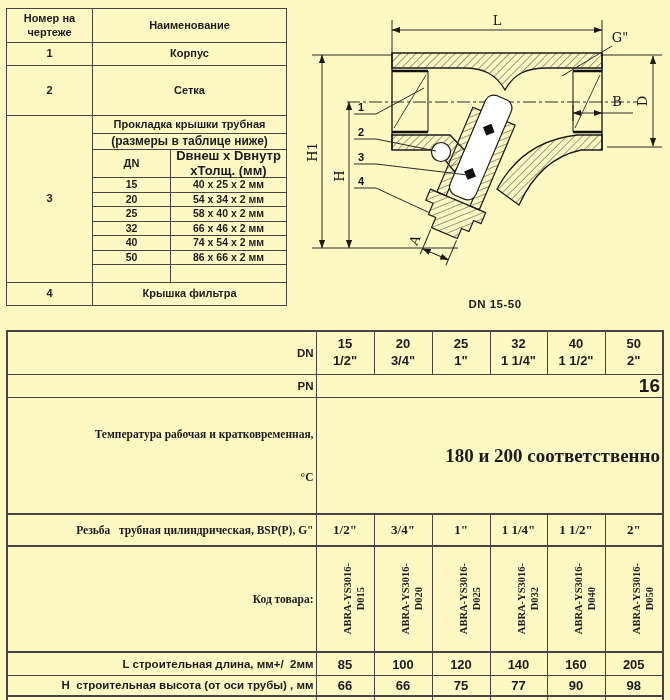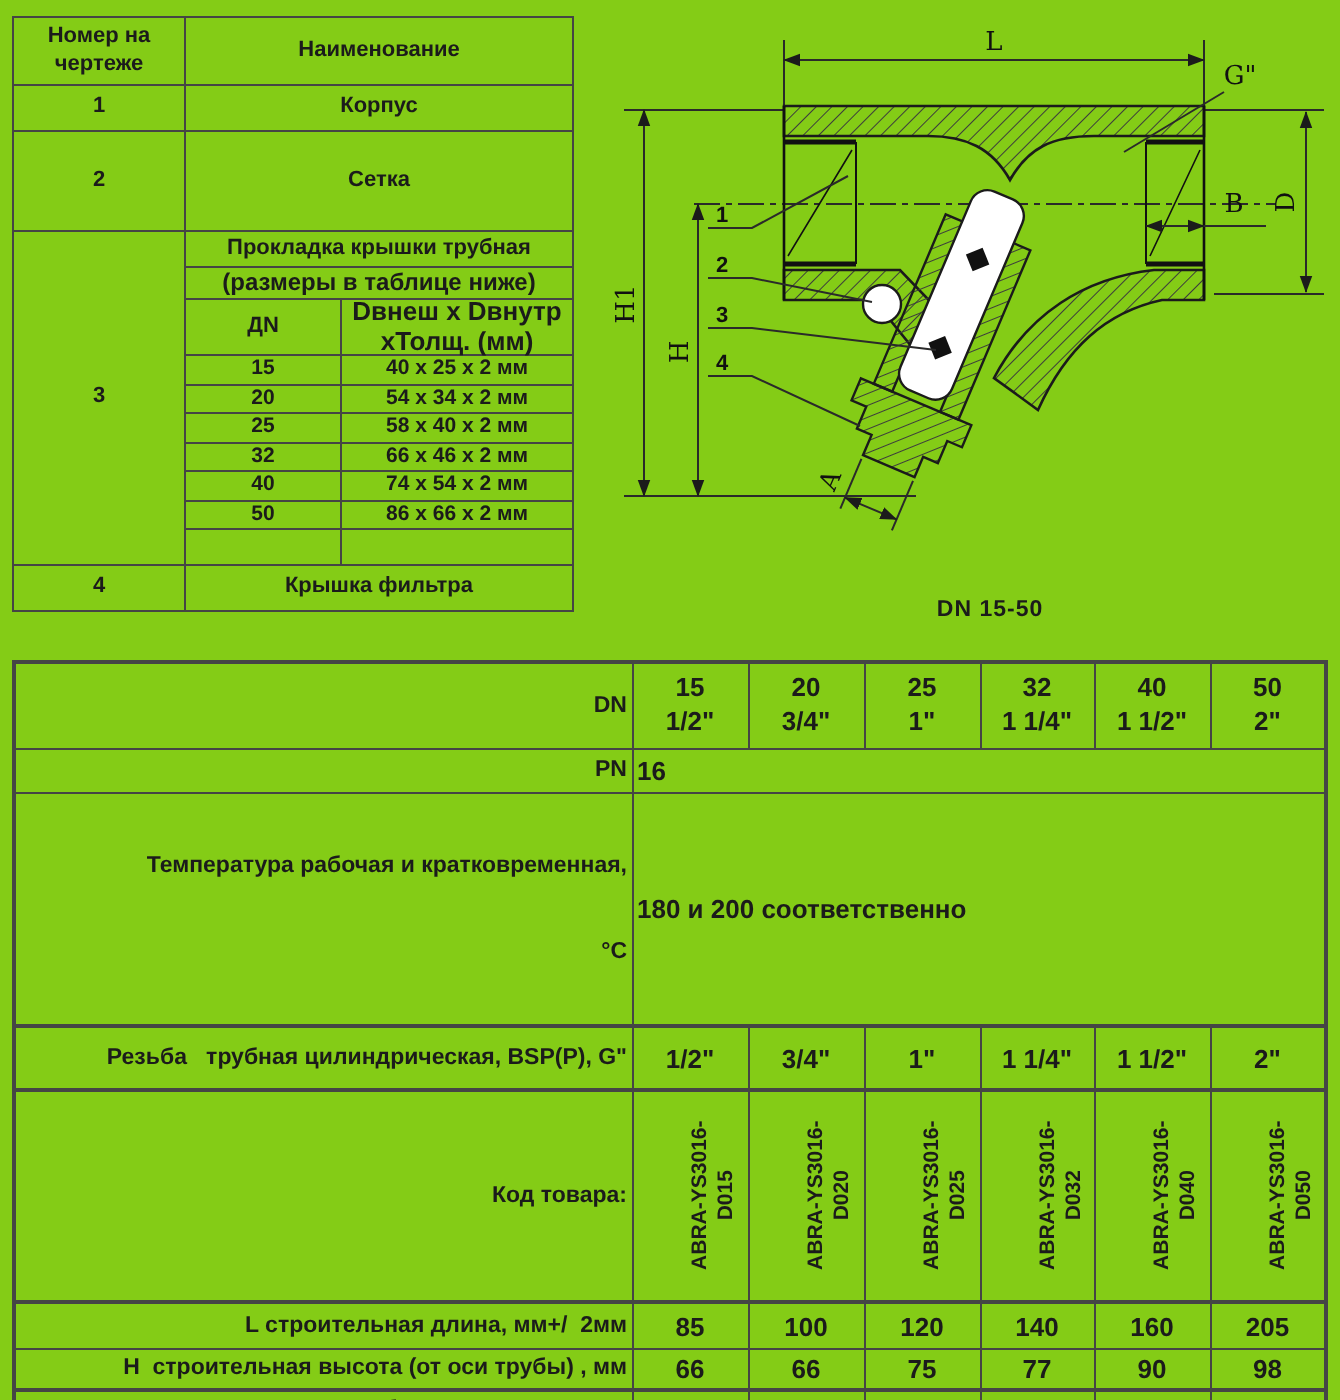--- a/index.html
+++ b/index.html
@@ -1,16 +1,16 @@
 <!DOCTYPE html>
 <html><head>
 <meta charset="utf-8">
 <style>
   html,body{margin:0;padding:0;background:#fff;}
-  .page{position:relative;width:670px;height:700px;background:#84cc16;overflow:hidden;
+  .page{position:relative;width:670px;height:700px;background:#fef9c3;overflow:hidden;
         font-family:"Liberation Sans",sans-serif;color:#1b1b1b;}
   
   .parts{position:absolute;left:6px;top:8px;width:281px;border-collapse:collapse;table-layout:fixed;}
   .parts td{border:1.4px solid #454545;padding:0;vertical-align:middle;text-align:center;
             font-weight:bold;font-size:11px;line-height:1.2;}
   .parts .num{width:85px;}
   .parts .hdr td{height:33px;font-size:11px;}
   .parts .r1 td{height:22px;}
   .parts .r2 td{height:49px;}
   .parts .r4 td{height:22px;}
@@ -30,23 +30,23 @@
   .draw{position:absolute;left:290px;top:0;}
   .dimtxt{font-family:"DejaVu Serif",serif;font-size:13px;fill:#111;}
   .numtxt{font-family:"Liberation Sans",sans-serif;font-size:11px;font-weight:bold;fill:#111;}
   .cap{font-family:"Liberation Sans",sans-serif;font-size:11.5px;font-weight:bold;fill:#1b1b1b;letter-spacing:.5px;}
   
   .spec{position:absolute;left:6px;top:330px;width:656px;border-collapse:collapse;table-layout:fixed;}
   .spec td{border:1.2px solid #454545;padding:0 2px;vertical-align:middle;font-weight:bold;}
   .spec .lab{text-align:left;padding-left:5px;font-size:11.5px;line-height:1.25;white-space:pre-wrap;}
   .spec .v{text-align:center;font-size:13px;}
   .spec .two span{display:block;line-height:1.3;}
-  .spec .span6{text-align:left;font-size:13px;}
+  .spec .span6{text-align:right;font-size:19px;}
   .tb2 td{border-bottom-width:2px;}
-  .tb25 td{border-bottom-width:2.5px;}
+  .tb25 td{border-bottom-width:2.5px;font-family:Liberation Serif, serif;}
   .spec tr:first-child td{border-top-width:2px;}
   .spec tr:last-child td{border-bottom-width:2px;}
   .spec td:first-child{border-left-width:2px;text-align:right;}
   .spec td:last-child{border-right-width:2px;}
   .r-dn td{height:42px;}
   .r-pn td{height:21px;margin-left:12px;}
   .r-temp td{height:34px;}
   .r-thread td{height:30px;}
   .r-code td{height:104px;}
   .r-d0 td{height:22px;} .r-d1 td{height:19px;} .r-d2 td{height:18px;}

